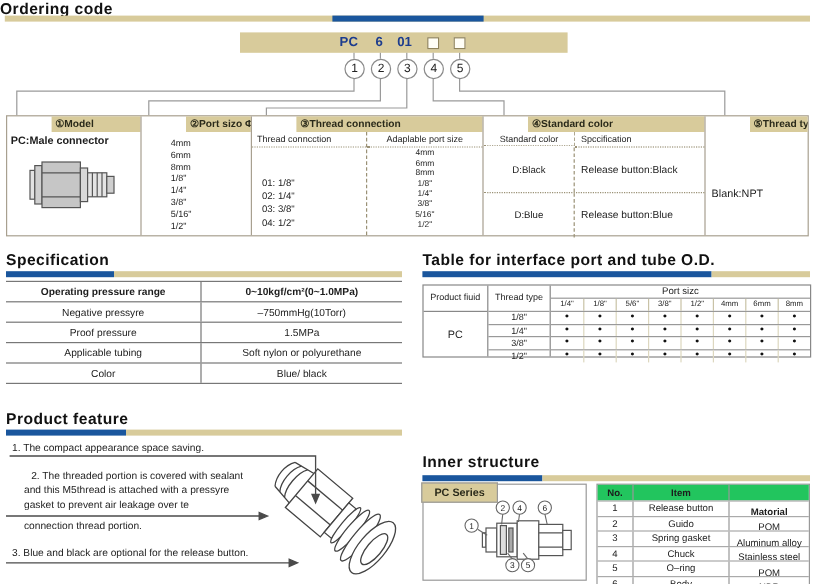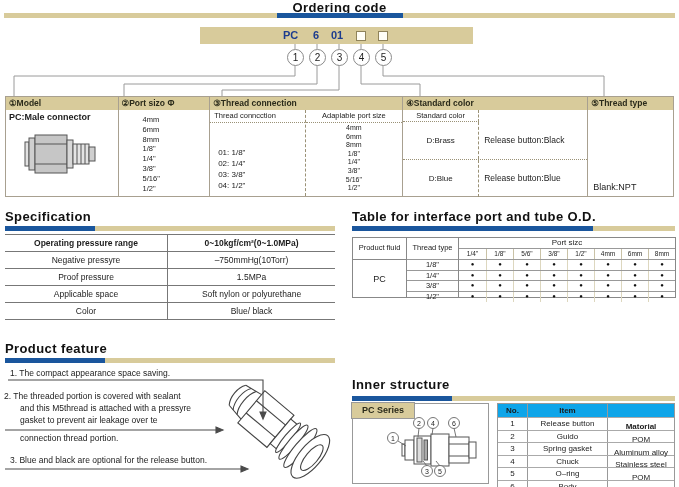--- a/index.html
+++ b/index.html
@@ -5,34 +5,34 @@
   html,body{margin:0;padding:0;}
   body{width:679px;height:487px;position:relative;background:#fff;
        font-family:"Liberation Sans",sans-serif;color:#1c1c1c;overflow:hidden;}
   .abs{position:absolute;}
   
   .sec-title{font-size:13px;font-weight:bold;letter-spacing:.4px;color:#111;}
   .bar{height:5px;}
   .bar-blue{background:#1a569d;}
   .bar-tan{background:#d8cb9b;}
   
-  .oc-title{left:0;right:0;top:0;text-align:center;font-size:13px;font-weight:bold;}
+  .oc-title{left:0;right:0;top:0;font-size:13px;font-weight:bold;}
   .code-bar{left:200px;top:27px;width:273px;height:17px;background:#d8cb9b;}
   .code-part{position:absolute;top:2px;font-size:11px;font-weight:bold;color:#1c3c8e;}
   .code-sq{position:absolute;top:4px;width:8px;height:8px;background:#fffef6;border:1px solid #8f835a;}
   .num-circle{position:absolute;width:15px;height:15px;border:1px solid #8a8a8a;border-radius:50%;
               background:#fff;font-size:10px;line-height:15px;text-align:center;color:#222;}
   .topsvg{left:0;top:0;}
   
   .cols{left:5px;top:96px;width:669px;height:101px;display:flex;border:1px solid #a8a090;box-sizing:border-box;}
   .col{box-sizing:border-box;}
   .col + .col{border-left:1px solid #a8a090;}
   .c1{width:112px;} .c2{width:92px;} .c3{width:193px;} .c4{width:186px;} .c5{width:86px;}
   .col-h{height:13px;background:#d8cb9b;font-size:8.5px;font-weight:bold;line-height:13px;
-         padding-left:3px;color:#2a2a1a;white-space:nowrap;overflow:hidden;}
+         padding-left:3px;color:#2a2a1a;white-space:nowrap;overflow:hidden;margin-left:37px;}
   .col-b{position:relative;height:86px;font-size:8px;}
   .model-name{font-weight:bold;font-size:9px;padding:2px 0 0 3px;}
   .photo{position:absolute;left:16px;top:18px;}
   .psz{line-height:9.8px;padding-left:24px;font-size:7.5px;}
   #c2-sizes{padding-top:5px;}
   .c3b{display:flex;height:86px;}
   .c3l{width:95px;border-right:1px dashed #9a9176;}
   .c3r{width:97px;}
   .subh{height:12px;line-height:12px;font-size:7.5px;border-bottom:1px dotted #9a9176;padding-left:4px;white-space:nowrap;}
   .subh.center{text-align:center;padding-left:0;}
@@ -41,21 +41,21 @@
   .aps{line-height:8.6px;text-align:center;font-size:7px;}
   #c3-ports{padding-top:1px;}
   .c4b{height:86px;}
   .c4row{display:flex;}
   .c4l{width:76px;border-right:1px dashed #9a9176;box-sizing:border-box;text-align:center;}
   .c4r{flex:1;padding-left:5px;}
   .c4data{height:37px;}
   .c4data .c4l{font-size:8px;line-height:37px;}
   .c4data .c4r{font-size:8.5px;line-height:37px;}
   .c4row.dotted{border-bottom:1px dotted #9a9176;}
-  .c5v{font-size:9px;padding-left:5px;margin-top:72px;}
+  .c5v{font-size:9px;padding-left:5px;margin-top:46px;}
   
   .spec-table{left:5px;top:234px;width:330px;border-top:1px solid #777;}
   .srow{display:flex;height:16px;border-bottom:1px solid #777;font-size:8.5px;}
   .srow .sc1{width:163px;border-right:1px solid #777;text-align:center;line-height:16px;box-sizing:border-box;}
   .srow .sc2{flex:1;text-align:center;line-height:16px;}
   .srow.bold{font-weight:bold;}
   
   .iface{left:352px;top:237px;width:324px;height:61px;border:1px solid #888;box-sizing:border-box;display:flex;font-size:7.5px;}
   .if-col1{width:55px;border-right:1px solid #888;}
   .if-col2{width:53px;border-right:1px solid #888;}
@@ -72,21 +72,21 @@
   .if-dot:first-child{border-left:none;}
   
   .feat-item{position:absolute;font-size:8.5px;white-space:nowrap;color:#222;}
   .featsvg{left:0;top:360px;z-index:3;}
   .featdraw{left:208px;top:382px;z-index:2;}
   
   .inner-box{left:352px;top:403px;width:137px;height:81px;border:1px solid #999;box-sizing:border-box;background:#fff;}
   .pc-series{left:351px;top:402px;width:62px;height:15px;background:#d8cb9b;border:1px solid #999;
              font-size:9px;font-weight:bold;line-height:14px;text-align:center;color:#2a2a1a;z-index:2;}
   .parts{left:497px;top:403px;width:178px;border:1px solid #999;box-sizing:border-box;font-size:8px;}
-  .parts-head{display:flex;background:#0ea5e9;font-weight:bold;height:13px;line-height:13px;}
+  .parts-head{display:flex;background:#22c55e;font-weight:bold;height:13px;line-height:13px;}
   .p-no{width:30px;text-align:center;border-right:1px solid #999;box-sizing:border-box;}
   .p-item{width:80px;text-align:center;border-right:1px solid #999;box-sizing:border-box;}
   .p-mat{flex:1;text-align:center;margin-top:16px;}
   .prow{display:flex;height:11.6px;line-height:11.6px;border-top:1px solid #aaa;}
 </style>
 </head>
 <body>
 
 <div class="abs oc-title sec-title">Ordering code</div>
 <div class="abs bar bar-tan" style="left:4px;top:13px;width:671px;"></div>
@@ -179,23 +179,24 @@
             <div class="aps">1/2"</div>
           </div>
       </div>
     </div>
   </div>
   <div class="col c4">
     <div class="col-h">④Standard color</div>
     <div class="col-b c4b">
       <div class="c4row subh-row">
         <div class="c4l subh center" style="border-bottom:1px dotted #9a9176;">Standard color</div>
+        <div class="c4r subh">Spccification</div>
       </div>
       <div class="c4row c4data dotted">
-        <div class="c4l">D:Brass</div>
+        <div class="c4l">D:Black</div>
         <div class="c4r">Release button:Black</div>
       </div>
       <div class="c4row c4data">
         <div class="c4l">D:Blue</div>
         <div class="c4r">Release button:Blue</div>
       </div>
     </div>
   </div>
   <div class="col c5">
     <div class="col-h">⑤Thread type</div>
@@ -216,21 +217,21 @@
       </div>
       <div class="srow">
         <div class="sc1">Negative pressyre</div>
         <div class="sc2">–750mmHg(10Torr)</div>
       </div>
       <div class="srow">
         <div class="sc1">Proof pressure</div>
         <div class="sc2">1.5MPa</div>
       </div>
       <div class="srow">
-        <div class="sc1">Applicable space</div>
+        <div class="sc1">Applicable tubing</div>
         <div class="sc2">Soft nylon or polyurethane</div>
       </div>
       <div class="srow">
         <div class="sc1">Color</div>
         <div class="sc2">Blue/ black</div>
       </div>
     </div>
 </div>
 
 <div class="abs sec-title" style="left:352px;top:209px;">Table for interface port and tube O.D.</div>
@@ -305,21 +306,21 @@
         </div>
       </div>
   </div>
 </div>
 
 <div class="abs sec-title" style="left:5px;top:341px;">Product feature</div>
 <div class="abs bar bar-blue" style="left:5px;top:358px;width:100px;"></div>
 <div class="abs bar bar-tan" style="left:105px;top:358px;width:230px;"></div>
 
 <div class="feat-item" style="left:10px;top:368px;">1. The compact appearance space saving.</div>
-<div class="feat-item" style="left:4px;top:391px;">2. The threaded portion is covered with sealant</div>
+<div class="feat-item" style="left:26px;top:391px;">2. The threaded portion is covered with sealant</div>
 <div class="feat-item" style="left:20px;top:403px;">and this M5thread is attached with a pressyre</div>
 <div class="feat-item" style="left:20px;top:415px;">gasket to prevent air leakage over te</div>
 <div class="feat-item" style="left:20px;top:433px;">connection thread portion.</div>
 <div class="feat-item" style="left:10px;top:455px;">3. Blue and black are optional for the release button.</div>
 
 <svg class="abs featdraw" width="128" height="105" viewBox="0 0 128 105">
   <g transform="translate(28,12) rotate(40)" stroke="#444" fill="#fff" stroke-width="1.1">
     <path d="M2,-13 L20,-16 M2,13 L20,16" fill="none"></path>
     <path d="M2,-13 C-3,-6 -3,6 2,13" fill="none"></path>
     <path d="M8,-14 C3,-7 3,7 8,14" fill="none"></path>

